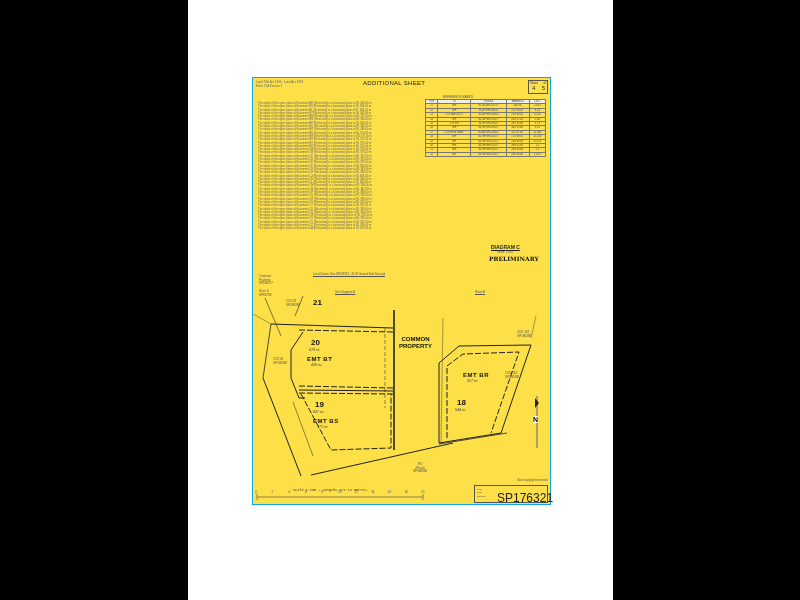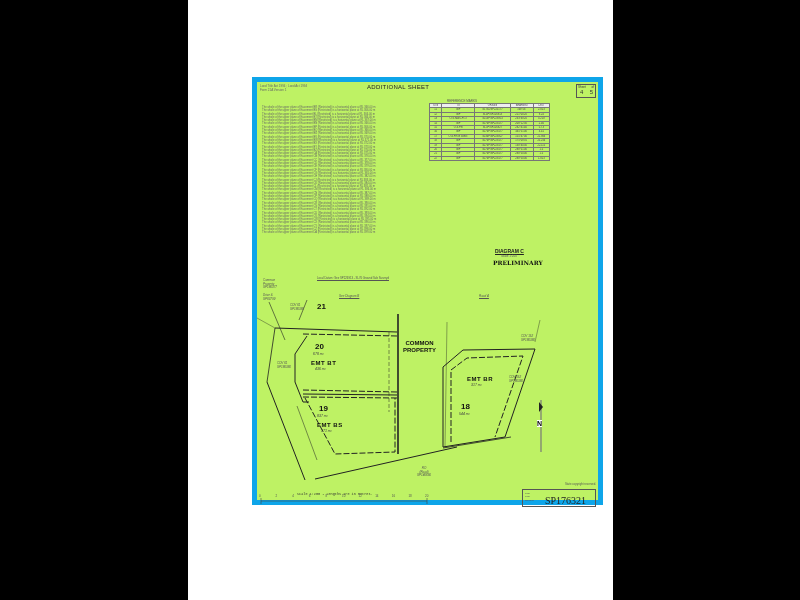--- a/index.html
+++ b/index.html
@@ -1,18 +1,18 @@
 <!DOCTYPE html>
 <html><head>
 <meta charset="utf-8">
 <style>
   html, body { margin:0; padding:0; width:800px; height:600px; background:#000; overflow:hidden; }
   body { font-family: "Liberation Sans", sans-serif; position:relative; }
   .page { position:absolute; left:188px; top:0; width:425px; height:600px; background:#fff; }
-  .sheet { position:absolute; left:252px; top:77px; width:351px; height:428px; border:5px solid #0ea5e9; background:#bef264; box-sizing:border-box; }
+  .sheet { position:absolute; left:252px; top:77px; width:299px; height:428px; border:1px solid #0ea5e9; background:#fde047; box-sizing:border-box; }
   .abs { position:absolute; }
   .tiny { font-size:3px; color:#555; line-height:3.5px; white-space:nowrap; }
   .hdr-left { left:3px; top:2px; font-size:3px; color:#666; line-height:4px; }
   .title { left:110px; top:2px; font-size:6px; letter-spacing:0.3px; color:#222; }
   .sheetno { right:2px; top:2px; width:18px; height:12px; border:1px solid #555; font-size:3px; color:#333; }
   .sheetno .n { position:absolute; font-size:6px; top:4px; }
   .rm-title { left:190px; top:17px; font-size:3px; color:#555; text-decoration:underline; }
   table.rm { position:absolute; left:172px; top:21px; width:121px; border-collapse:collapse; font-size:2.6px; color:#444; }
   table.rm td, table.rm th { border:0.5px solid #777; padding:0 1px; height:3.4px; line-height:3.4px; text-align:center; font-weight:normal; white-space:nowrap; overflow:hidden; }
   table.rm th { background:#eee; }
@@ -23,21 +23,21 @@
   .prelim { left:236px; top:177px; font-size:6px; font-weight:bold; color:#111; font-family:"DejaVu Serif", serif; }
   .datum { left:60px; top:194px; font-size:2.8px; color:#555; text-decoration:underline; }
   .lot { font-weight:bold; color:#111; font-size:8px; }
   .emt { font-weight:bold; color:#111; font-size:6px; letter-spacing:0.5px; }
   .area { font-size:3.5px; font-style:italic; color:#444; }
   .cp { font-weight:bold; color:#111; font-size:6px; text-align:center; line-height:7px; }
   .scale-title { left:40px; top:410px; font-size:3.5px; color:#333; font-family:"Liberation Mono", monospace; }
   .copyright { right:2px; top:400px; font-size:2.8px; color:#555; }
   .plan-box { right:2px; top:407px; width:74px; height:18px; border:1px solid #555; box-sizing:border-box; }
   .plan-box .lbl { position:absolute; left:2px; top:2px; font-size:2.5px; color:#555; line-height:3.3px; }
-  .plan-box .num { position:absolute; left:22px; top:5px; font-size:10px; color:#222; font-family:Liberation Serif, serif; }
+  .plan-box .num { position:absolute; left:22px; top:5px; font-size:12px; color:#222; font-family:Liberation Sans, sans-serif; }
   svg { position:absolute; left:0; top:0; }
 </style>
 </head>
 <body>
 
 <div class="page"></div>
 
 <div class="sheet">
   <div class="abs hdr-left">
     <div>Land Title Act 1994 ; Land Act 1994</div>

